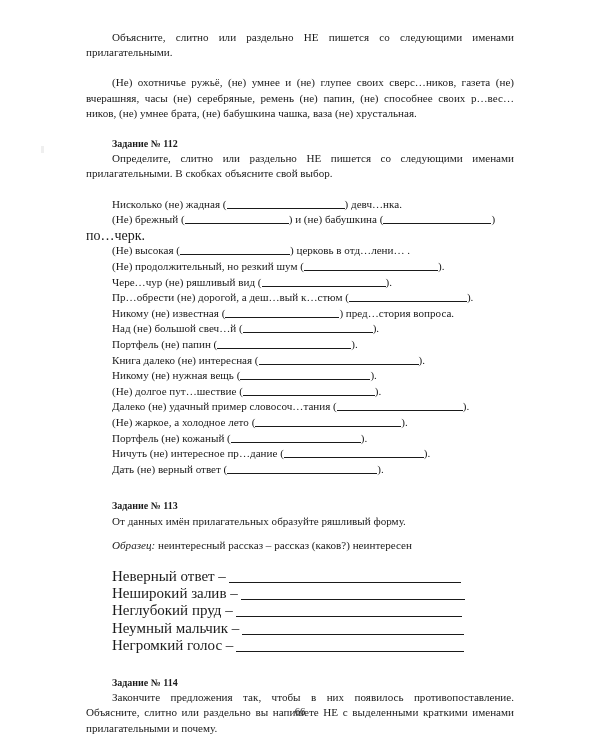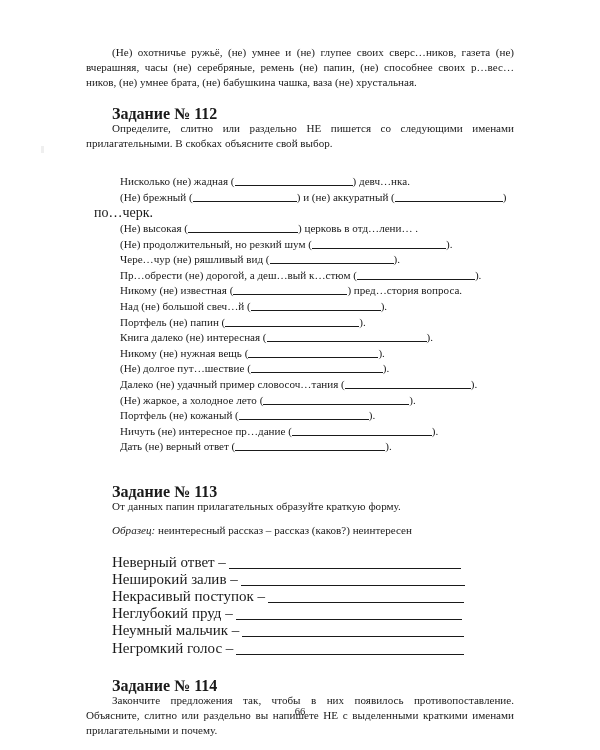--- a/index.html
+++ b/index.html
@@ -35,38 +35,38 @@
     line-height: 15.2px;
     text-align: justify;
     text-justify: inter-word;
     margin: 0;
   }
   .para.indent { text-indent: 26px; }
   .spacer-sm { height: 9px; }
   .spacer-md { height: 15px; }
   .spacer-lg { height: 21px; }
   .task-head {
-    font-size: 16px;
+    font-size: 10px;
     font-weight: bold;
     line-height: 15.2px;
     text-indent: 26px;
     margin: 0;
   }
   .obrazec {
     font-size: 11.1px;
     line-height: 15.2px;
     text-indent: 26px;
     margin: 0;
   }
   .obrazec i { font-style: italic; margin-top: 29px; }
 
   
   .ex-list {
     list-style: none;
-    margin: 8px;
+    margin: 0;
     padding: 0;
   }
   .ex-item {
     font-size: 11.1px;
     line-height: 15.6px;
     white-space: nowrap;
     padding-left: 26px;
     margin: 0;
   }
   .blank {
@@ -125,35 +125,36 @@
 </style>
 </head>
 <body>
 
 <div class="page">
 
   <div class="margin-speck"></div>
 
   <div class="content">
 
+    <p class="para indent">Объясните, слитно или раздельно НЕ пишется со следующими именами прилагательными.</p>
 
     <div class="spacer-md"></div>
 
     <p class="para indent">(Не) охотничье ружьё, (не) умнее и (не) глупее своих сверс…ников, газета (не) вчерашняя, часы (не) серебряные, ремень (не) папин, (не) способнее своих р…вес…ников, (не) умнее брата, (не) бабушкина чашка, ваза (не) хрустальная.</p>
 
     <div class="spacer-md"></div>
 
     <p class="task-head">Задание № 112</p>
     <p class="para indent">Определите, слитно или раздельно НЕ пишется со следующими именами прилагательными. В скобках объясните свой выбор.</p>
 
     <div class="spacer-md"></div>
 
     <ul class="ex-list" id="task112-list">
         <li class="ex-item"><span>Нисколько (не) жадная (</span><span class="blank" style="width: 118px;"></span><span>) девч…нка.</span></li>
-        <li class="ex-item"><span>(Не) брежный (</span><span class="blank" style="width: 104px;"></span><span>) и (не) аккуратный (</span><span class="blank" style="width: 108px;"></span><span>)</span></li>
+        <li class="ex-item"><span>(Не) брежный (</span><span class="blank" style="width: 104px;"></span><span>) и (не) бабушкина (</span><span class="blank" style="width: 108px;"></span><span>)</span></li>
         <li class="wrapline">по…черк.</li>
         <li class="ex-item"><span>(Не) высокая (</span><span class="blank" style="width: 110px;"></span><span>) церковь в отд…лени… .</span></li>
         <li class="ex-item"><span>(Не) продолжительный, но резкий шум (</span><span class="blank" style="width: 134px;"></span><span>).</span></li>
         <li class="ex-item"><span>Чере…чур (не) ряшливый вид (</span><span class="blank" style="width: 124px;"></span><span>).</span></li>
         <li class="ex-item"><span>Пр…обрести (не) дорогой, а деш…вый к…стюм (</span><span class="blank" style="width: 118px;"></span><span>).</span></li>
         <li class="ex-item"><span>Никому (не) известная (</span><span class="blank" style="width: 114px;"></span><span>) пред…стория вопроса.</span></li>
         <li class="ex-item"><span>Над (не) большой свеч…й (</span><span class="blank" style="width: 130px;"></span><span>).</span></li>
         <li class="ex-item"><span>Портфель (не) папин (</span><span class="blank" style="width: 134px;"></span><span>).</span></li>
         <li class="ex-item"><span>Книга далеко (не) интересная (</span><span class="blank" style="width: 160px;"></span><span>).</span></li>
         <li class="ex-item"><span>Никому (не) нужная вещь (</span><span class="blank" style="width: 130px;"></span><span>).</span></li>
@@ -161,32 +162,31 @@
         <li class="ex-item"><span>Далеко (не) удачный пример словосоч…тания (</span><span class="blank" style="width: 126px;"></span><span>).</span></li>
         <li class="ex-item"><span>(Не) жаркое, а холодное лето (</span><span class="blank" style="width: 146px;"></span><span>).</span></li>
         <li class="ex-item"><span>Портфель (не) кожаный (</span><span class="blank" style="width: 130px;"></span><span>).</span></li>
         <li class="ex-item"><span>Ничуть (не) интересное пр…дание (</span><span class="blank" style="width: 140px;"></span><span>).</span></li>
         <li class="ex-item"><span>Дать (не) верный ответ (</span><span class="blank" style="width: 150px;"></span><span>).</span></li>
       </ul>
 
     <div class="spacer-lg"></div>
 
     <p class="task-head">Задание № 113</p>
-    <p class="para indent">От данных папин прилагательных образуйте краткую форму.</p>
+    <p class="para indent">От данных имён прилагательных образуйте ряшливый форму.</p>
 
     <div class="spacer-sm"></div>
 
     <p class="obrazec"><i>Образец:</i><span> неинтересный рассказ – рассказ (каков?) неинтересен</span></p>
 
     <div class="spacer-md"></div>
 
     <ul class="sf-list" id="task113-list">
         <li class="sf-item"><span>Неверный ответ –</span><span class="sf-blank" style="width: 232px;"></span></li>
         <li class="sf-item"><span>Неширокий залив –</span><span class="sf-blank" style="width: 224px;"></span></li>
-        <li class="sf-item"><span>Некрасивый поступок –</span><span class="sf-blank" style="width: 196px;"></span></li>
         <li class="sf-item"><span>Неглубокий пруд –</span><span class="sf-blank" style="width: 226px;"></span></li>
         <li class="sf-item"><span>Неумный мальчик –</span><span class="sf-blank" style="width: 222px;"></span></li>
         <li class="sf-item"><span>Негромкий голос –</span><span class="sf-blank" style="width: 228px;"></span></li>
       </ul>
 
     <div class="spacer-lg"></div>
 
     <p class="task-head">Задание № 114</p>
     <p class="para indent">Закончите предложения так, чтобы в них появилось противопоставление. Объясните, слитно или раздельно вы напишете НЕ с выделенными краткими именами прилагательными и почему.</p>
 

